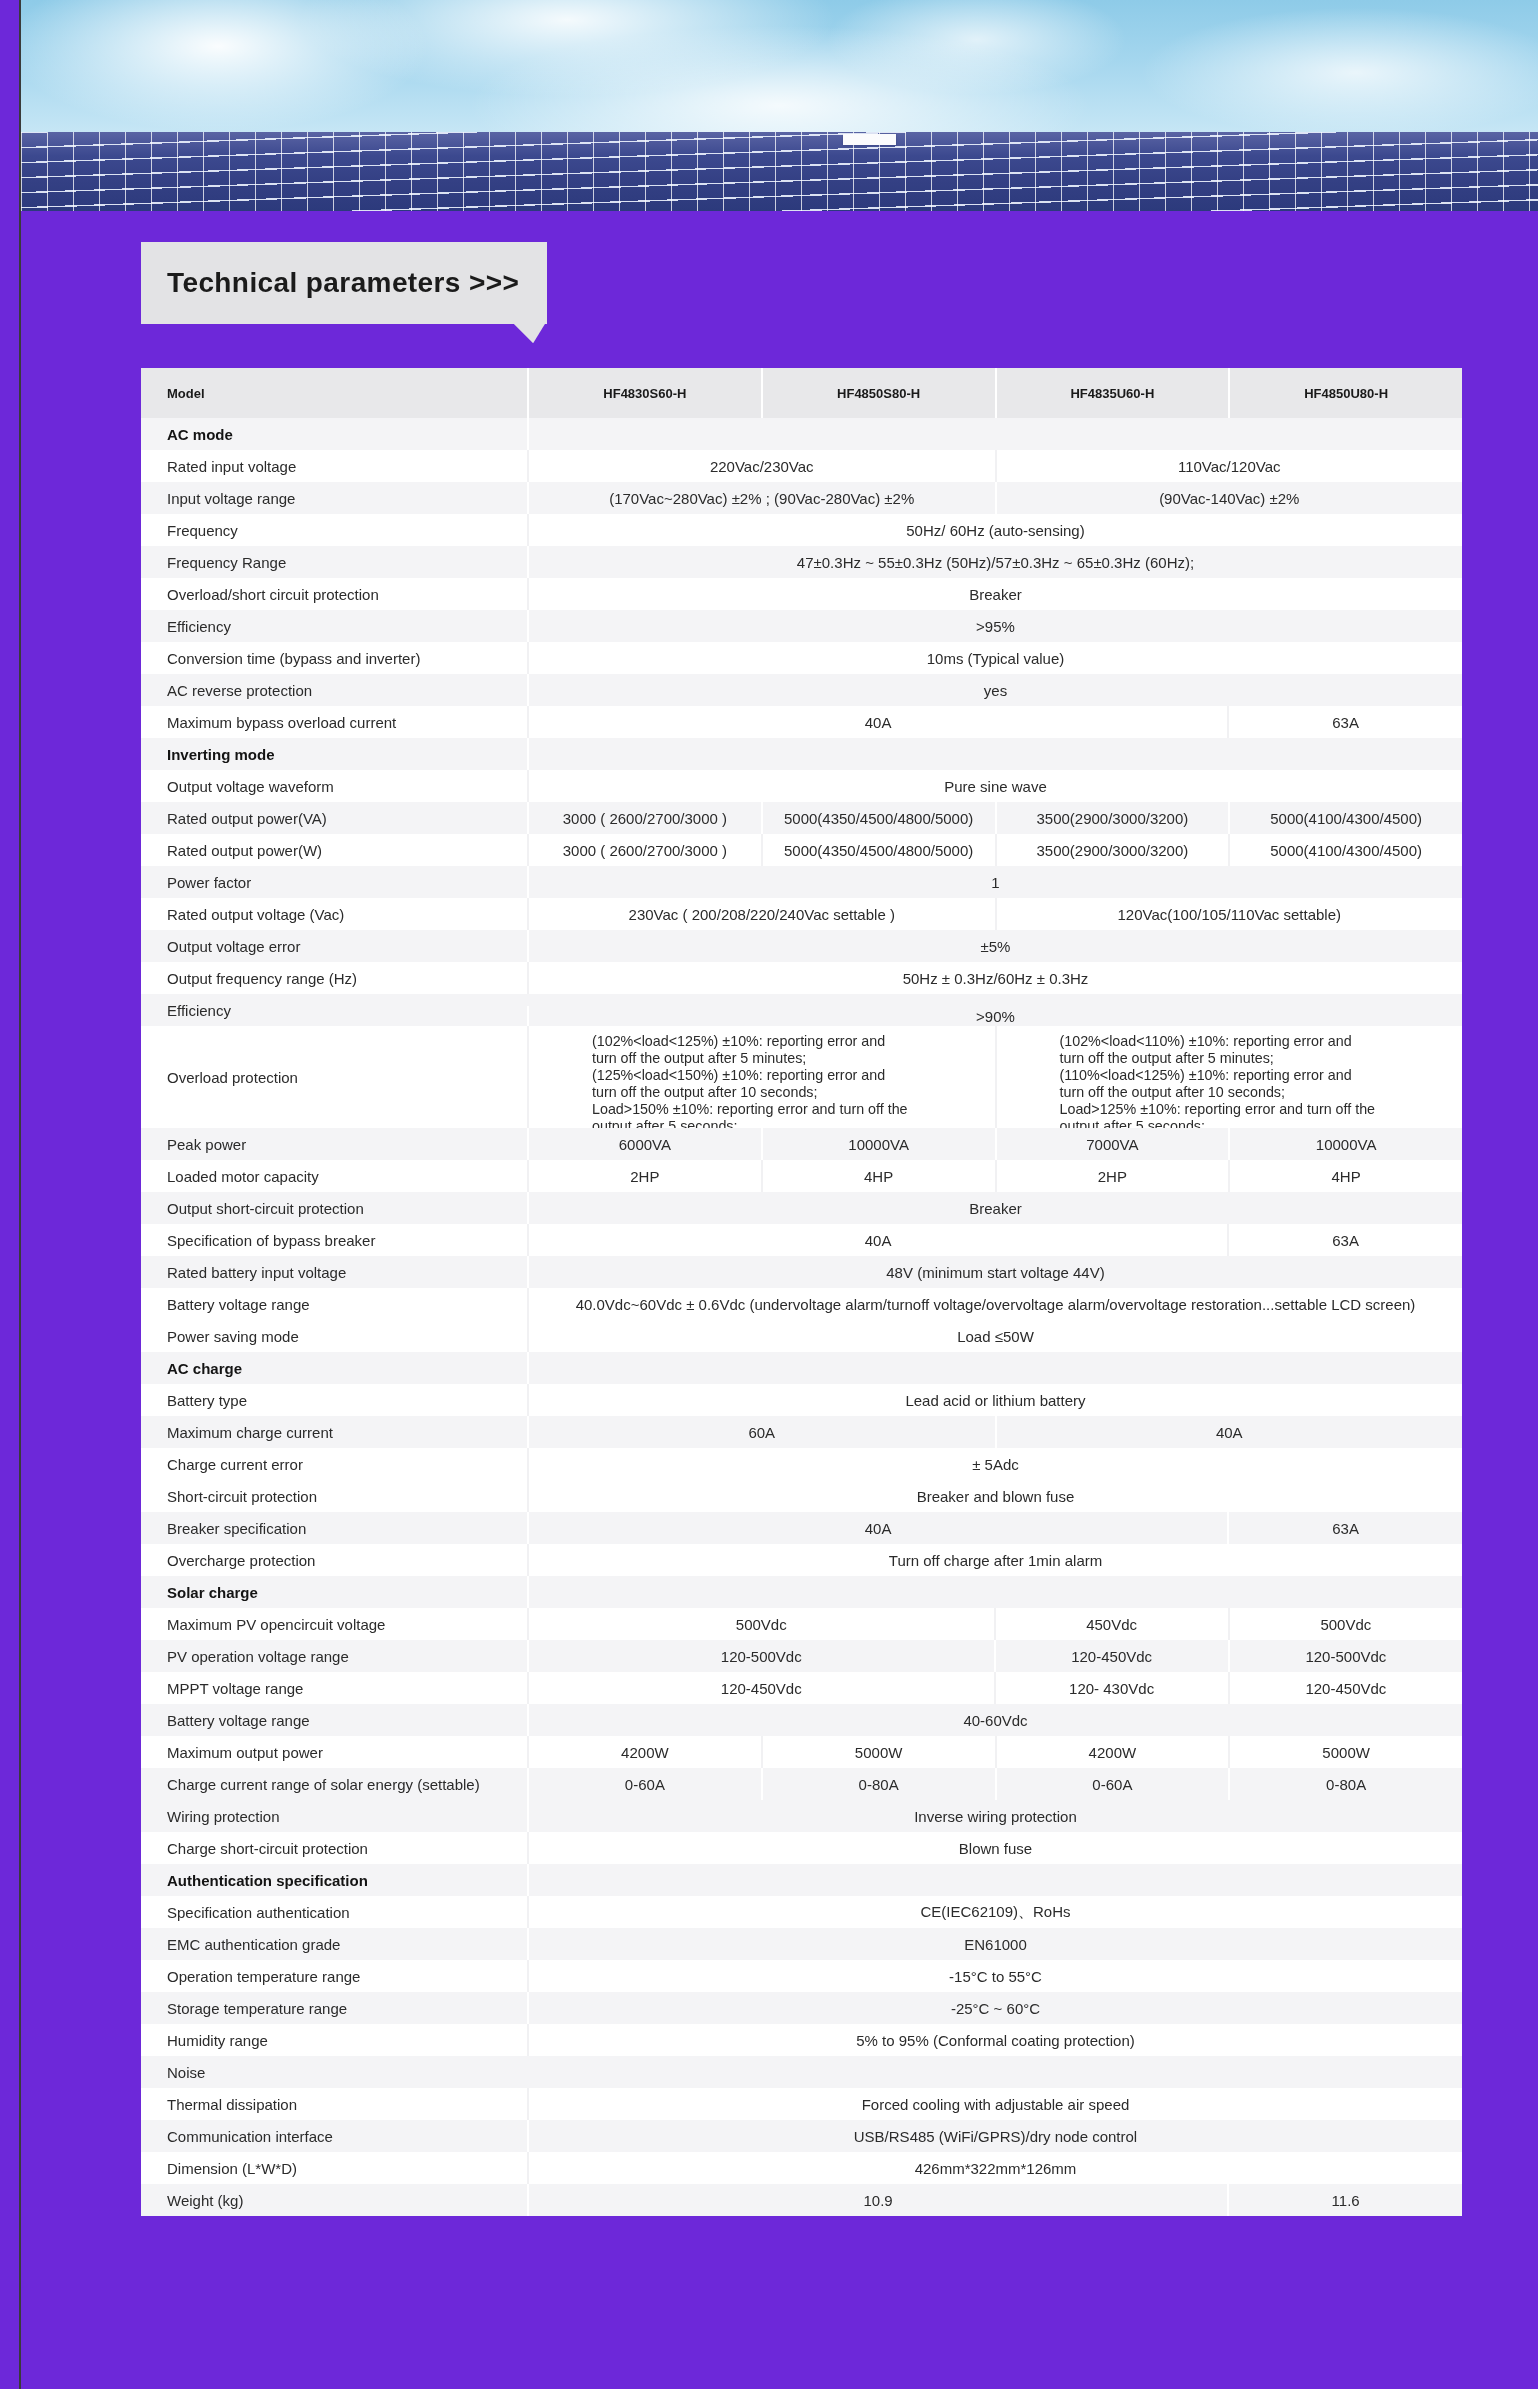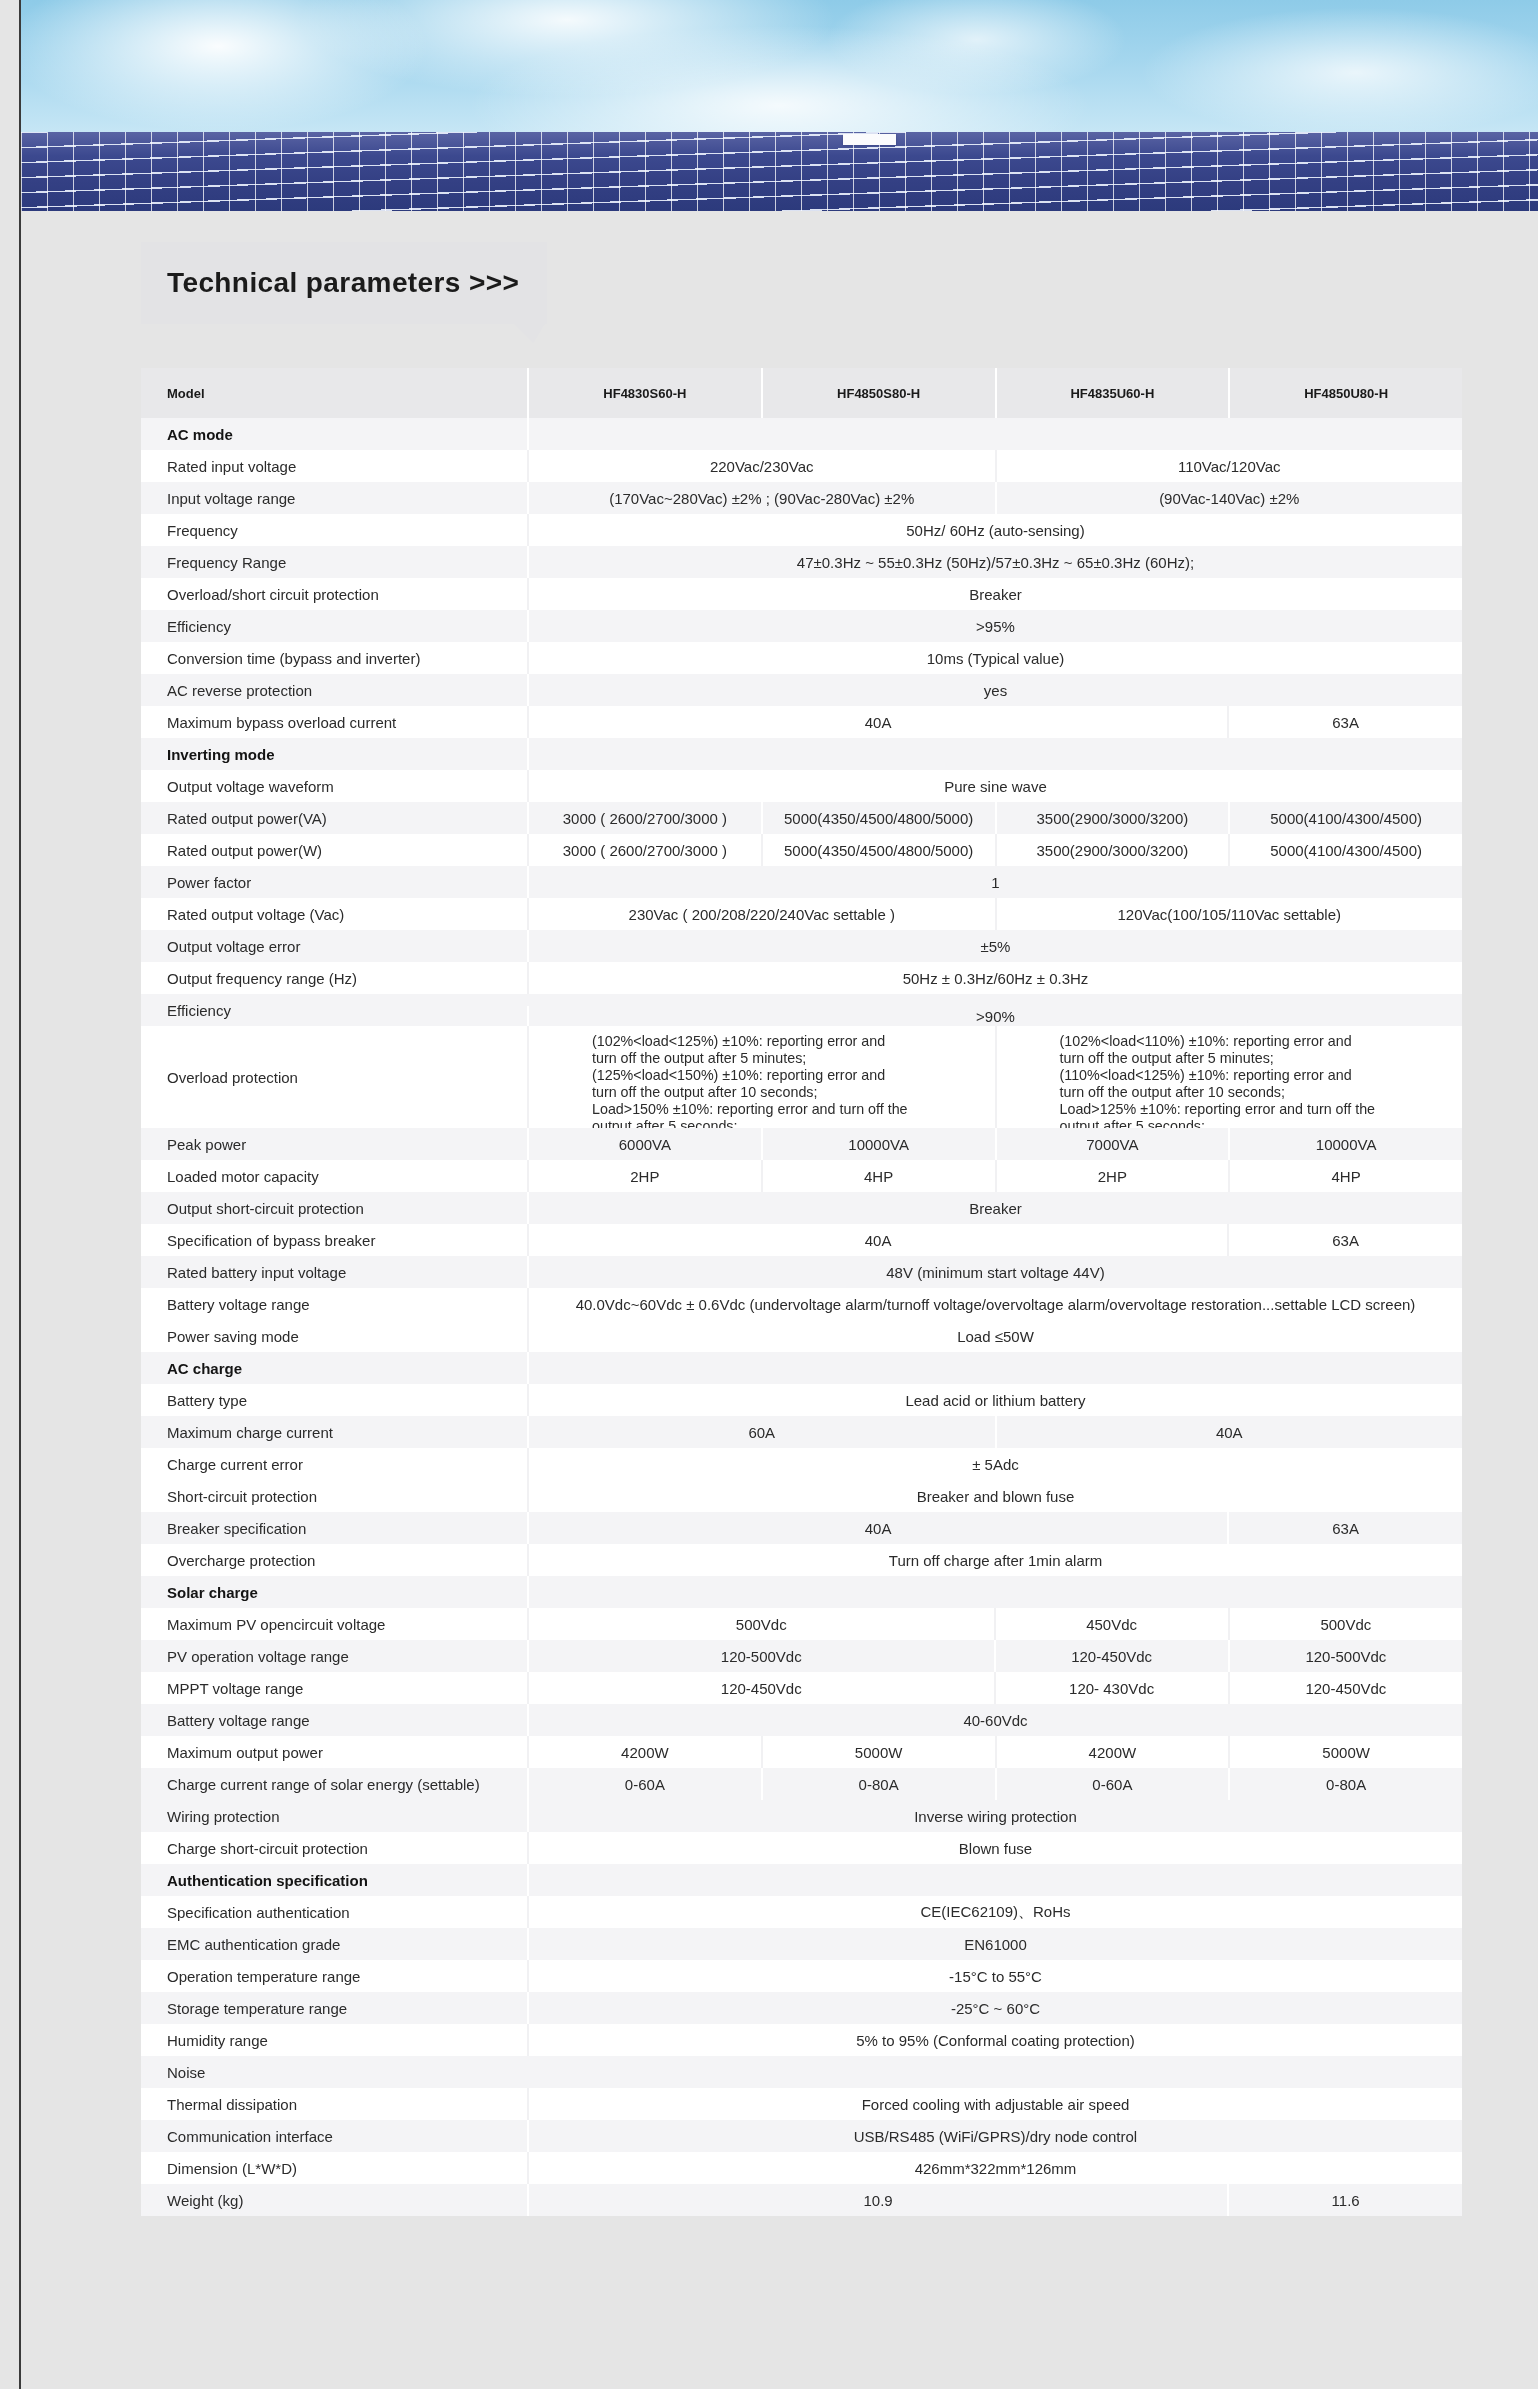--- a/index.html
+++ b/index.html
@@ -1,20 +1,20 @@
 <!DOCTYPE html>
 <html style="font-size:11.4px"><head>
 <meta charset="utf-8">
 <style>
   html,body{margin:0;padding:0;}
   body{
     width:1539px;height:2389px;position:relative;background:#ffffff;
     font-family:"Liberation Sans","DejaVu Sans",sans-serif;color:#2b2b2b;
   }
-  .page{position:absolute;inset:0;overflow:hidden;background:#e5e5e5;}
+  .page{position:absolute;inset:0;overflow:hidden;background:#6d28d9;}
   .left-rule{position:absolute;left:19.3px;top:0;width:2.1px;height:2389px;background:#3a3a3a;}
 
   
   .banner{position:absolute;left:21.4px;top:0;width:1517px;height:211px;overflow:hidden;}
   .sky{position:absolute;left:0;top:0;right:0;height:132px;
     background:
       radial-gradient(ellipse 300px 122px at 13% 35%, rgba(255,255,255,0.95), rgba(255,255,255,0) 70%),
       radial-gradient(ellipse 372px 107px at 36% 15%, rgba(255,255,255,0.9), rgba(255,255,255,0) 72%),
       radial-gradient(ellipse 443px 114px at 50% 80%, rgba(255,255,255,0.85), rgba(255,255,255,0) 70%),
       radial-gradient(ellipse 307px 93px at 88% 55%, rgba(255,255,255,0.75), rgba(255,255,255,0) 70%),

